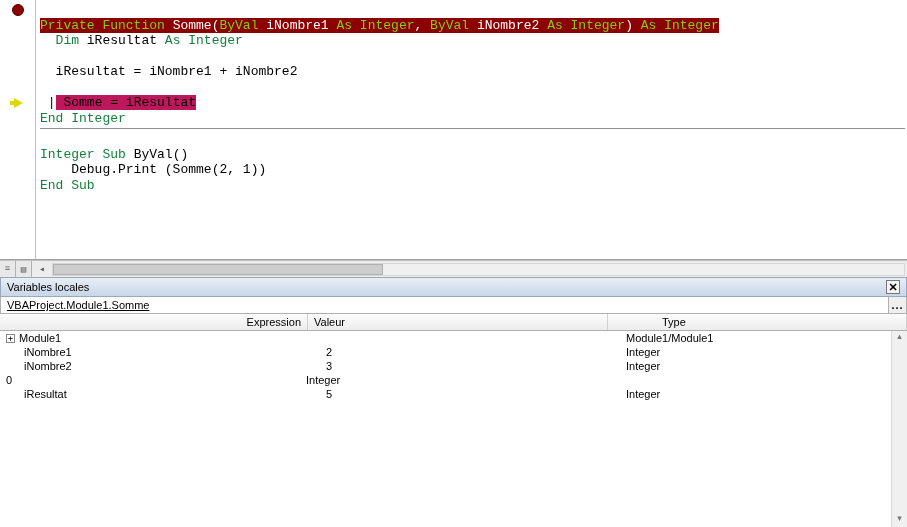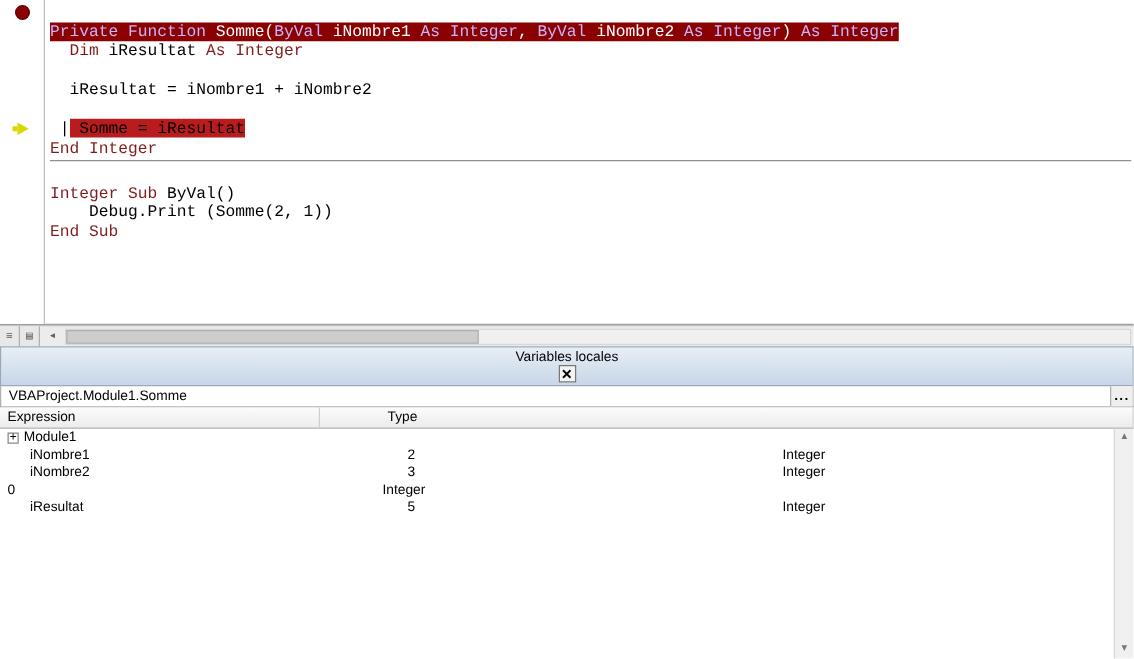--- a/index.html
+++ b/index.html
@@ -56,27 +56,27 @@
     width: 4px; height: 4px;
     background: #d9d900;
   }
   .code-lines {
     flex: 1;
     padding: 2px 2px 2px 4px;
     line-height: 15.5px;
     white-space: pre;
     overflow: hidden;
   }
-  .kw { color: #7f1d1d; }
+  .kw { color: #15803d; }
   .hl-bp {
     background: #8B0000;
     color: #ffffff;
   }
-  .hl-bp .kw { color: #c4b5fd; }
-  .hl-exec { background: #b91c1c; }
+  .hl-bp .kw { color: #84cc16; }
+  .hl-exec { background: #be185d; }
   .rule {
     border-bottom: 1px solid #909090;
     margin: 2px 0 2px 0;
   }
   .code-footer {
     height: 17px;
     background: #ececec;
     border-top: 1px solid #c0c0c0;
     display: flex;
     align-items: stretch;
@@ -108,51 +108,50 @@
     font-size: 11px;
   }
   .lp-title {
     background: linear-gradient(#e8eef5, #c8d6e8);
     border: 1px solid #9aa8bb;
     padding: 2px 6px;
     font-size: 11px;
     display: flex;
     align-items: center;
     justify-content: space-between;
-    flex-direction: column;
   }
   .lp-close {
     width: 14px; height: 14px; border: 1px solid #777;
     display: flex; align-items: center; justify-content: center;
     font-family: sans-serif; font-size: 11px; font-weight: bold;
     background: #f4f4f4;
   }
   .lp-context {
     display: flex; align-items: stretch;
     border: 1px solid #b0b0b0; border-top: none;
   }
   .lp-context-text {
-    flex: 1; padding: 2px 6px; font-size: 11px;
+    flex: 1; padding: 2px 6px; font-size: 11px; text-decoration: underline;
   }
   .lp-context-btn {
     width: 18px; border-left: 1px solid #b0b0b0;
     display: flex; align-items: center; justify-content: center;
     background: #efefef; font-weight: bold; letter-spacing: 1px;
   }
   .lp-header {
     display: flex;
     background: linear-gradient(#fcfcfc, #ececec);
     border-bottom: 1px solid #b0b0b0;
     font-size: 11px;
   }
   .lp-header .col {
     padding: 2px 6px;
     border-right: 1px solid #d0d0d0;
   }
-  .col-expr { width: 256px; }
+  .col-expr { width: 308px; text-align: right; }
   .col-val  { width: 300px; }
   .col-type { flex: 1; margin-left: 48px; }
   .lp-body {
     flex: 1; overflow: auto;
     position: relative;
   }
   .lp-row {
     display: flex; font-size: 11px;
   }
   .lp-row .cell { padding: 1px 6px; }
@@ -218,30 +217,32 @@
     <span class="lp-close">
       <span>✕</span>
     </span>
   </div>
   <div class="lp-context">
     <div class="lp-context-text">VBAProject.Module1.Somme</div>
     <div class="lp-context-btn">...</div>
   </div>
   <div class="lp-header">
     <div class="col col-expr">Expression</div>
+    <div class="col col-val">Valeur</div>
     <div class="col col-type">Type</div>
   </div>
   <div class="lp-body">
     <div id="rows">
         <div class="lp-row">
           <div class="cell c-expr">
             <span class="exp-box">+</span>
             <span>Module1</span>
           </div>
           <div class="cell c-val"></div>
+          <div class="cell c-type">Module1/Module1</div>
         </div>
         <div class="lp-row">
           <div class="cell c-expr">
             <span class="indent"></span>
             <span>iNombre1</span>
           </div>
           <div class="cell c-val">2</div>
           <div class="cell c-type">Integer</div>
         </div>
         <div class="lp-row">

